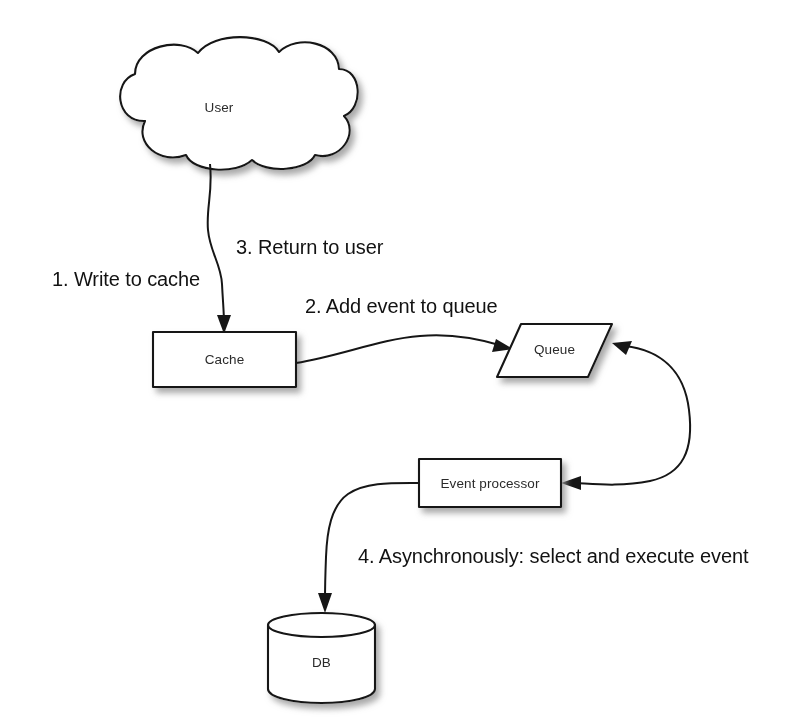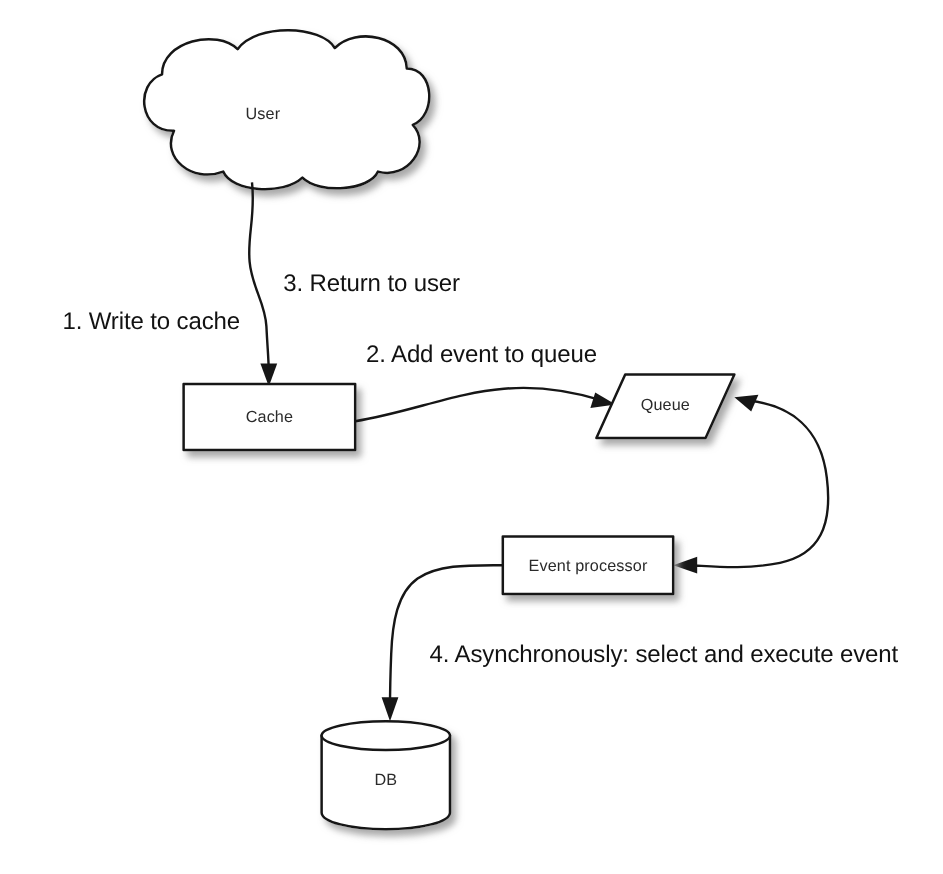--- a/index.html
+++ b/index.html
@@ -12,20 +12,21 @@
     width: 786px;
     height: 728px;
     font-family: "Liberation Sans", sans-serif;
     color: #1a1a1a;
     overflow: hidden;
   }
   #diagram-root {
     position: relative;
     width: 786px;
     height: 540px;
+    margin-top: 12px;
   }
   svg.diagram-canvas {
     position: absolute;
     top: 0;
     left: 0;
     width: 786px;
     height: 728px;
     display: block;
   }
   .node-shape {

